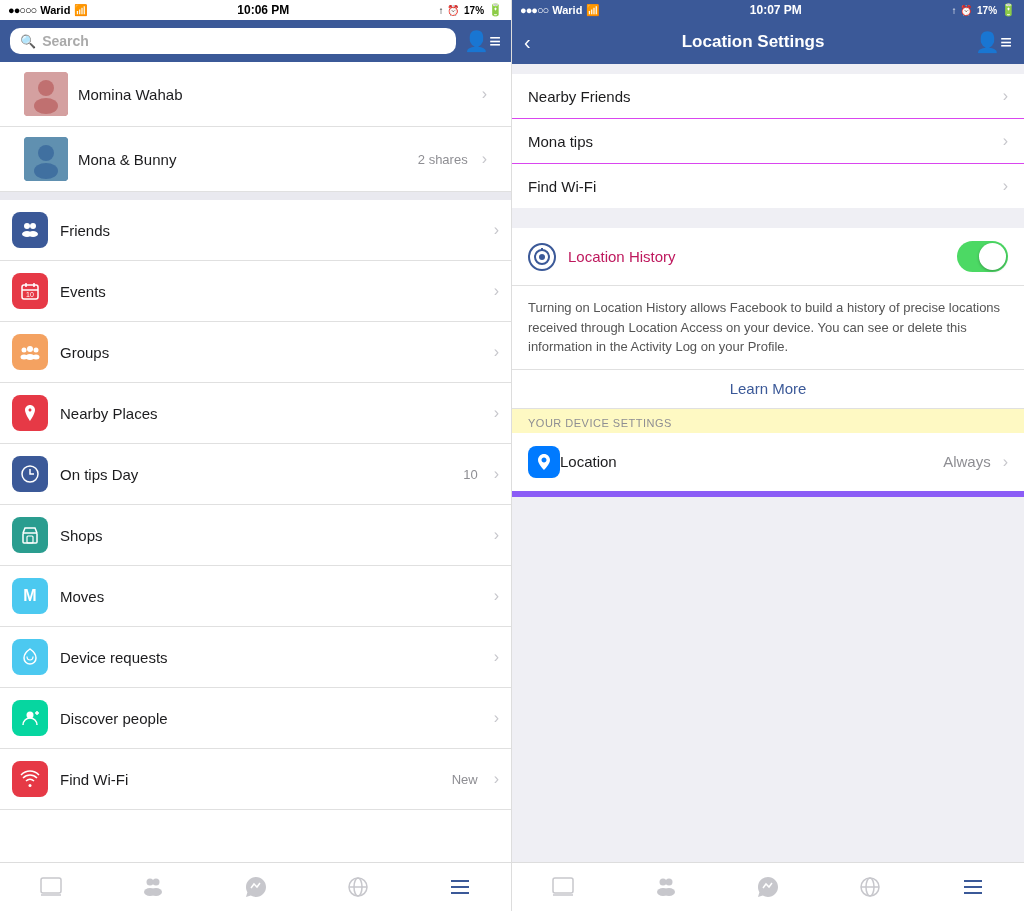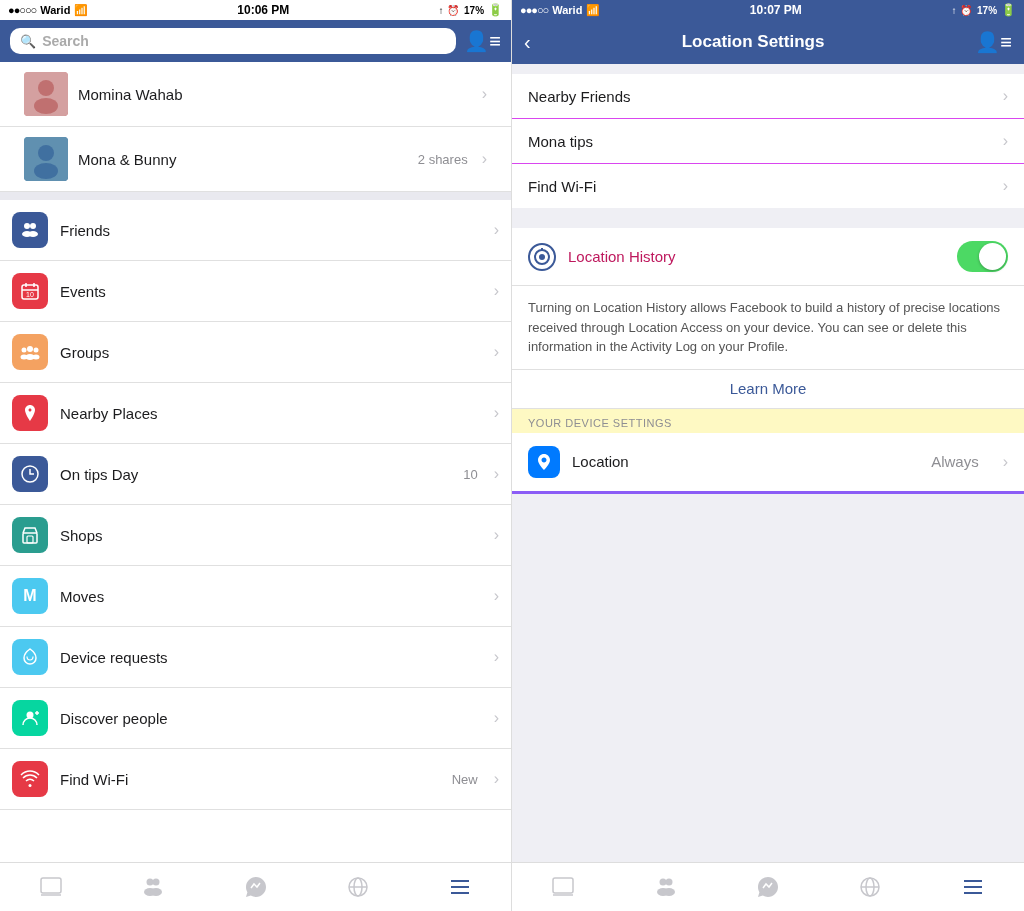--- a/index.html
+++ b/index.html
@@ -254,22 +254,22 @@
       color: #8e8e93;
       text-transform: uppercase;
       letter-spacing: 0.5px;
       background: #fef9c3;
     }
     .device-settings-row {
       display: flex;
       align-items: center;
       padding: 13px 16px;
       background: #fff;
-      gap: 12px;
-      border-bottom: 3px solid #8b5cf6;
+      gap: 0;
+      border-bottom: 6px solid #8b5cf6;
     }
     .location-device-icon {
       width: 32px;
       height: 32px;
       background: #007aff;
       border-radius: 8px;
       display: flex;
       align-items: center;
       justify-content: center;
       color: #fff;

